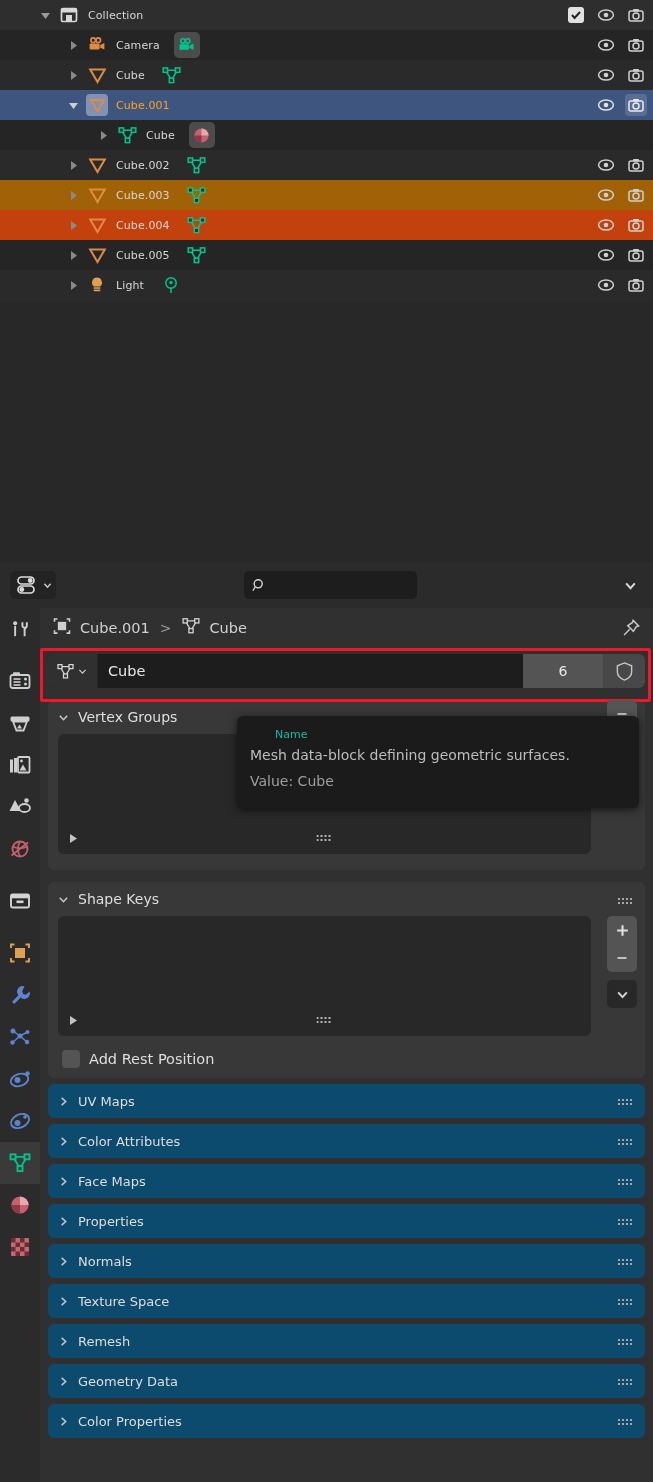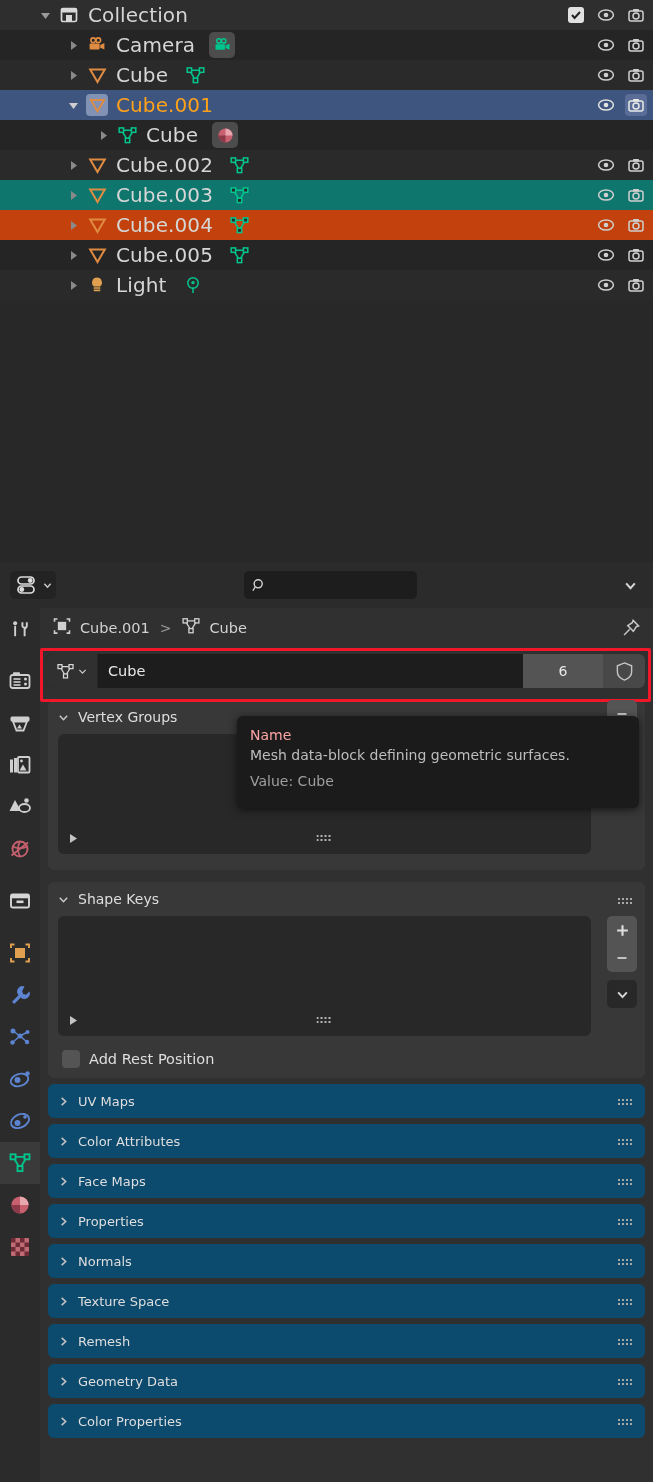--- a/index.html
+++ b/index.html
@@ -29,21 +29,21 @@
   .tri svg { display: block; }
   .ol-icon {
     width: 26px; height: 30px; display: flex; align-items: center; justify-content: center;
     flex: 0 0 26px;
   }
   .ol-icon.boxed {
     width: 22px; height: 22px; border-radius: 4px; background: #8292b4; flex: 0 0 22px;
     margin-left: 2px; margin-right: 2px;
   }
   .ol-label {
-    font-size: 20px; color: #d6d6d6; white-space: nowrap; padding-left: 6px;
+    font-size: 11px; color: #d6d6d6; white-space: nowrap; padding-left: 6px;
     letter-spacing: 0.1px;
   }
   .ol-label.active { color: #ffa219; }
   .ol-datachip {
     margin-left: 14px; width: 26px; height: 26px; display: flex;
     align-items: center; justify-content: center; flex: 0 0 26px;
   }
   .ol-datachip.chipbg { background: #4c4c4c; border-radius: 5px; }
   .ol-right {
     position: absolute; right: 6px; top: 0; height: 30px; display: flex;
@@ -175,21 +175,21 @@
     display: flex; align-items: center; padding-left: 10px; position: relative;
     font-size: 13px; color: #dedede; text-align: right;
   }
 
   
   #tooltip {
     position: absolute; left: 237px; top: 716px; width: 402px; height: 92px;
     background: #1b1b1b; border-radius: 6px; padding: 9px 13px;
     box-shadow: 0 2px 8px rgba(0,0,0,0.6); z-index: 50;
   }
-  .tt-title { font-size: 14px; color: #fca5a5; line-height: 20px; }
+  .tt-title { font-size: 11px; color: #14b8a6; line-height: 20px; margin-left: 25px; }
   .tt-desc { font-size: 14px; color: #bdbdbd; line-height: 21px; }
   .tt-val { font-size: 14px; color: #9f9f9f; line-height: 21px; margin-top: 5px; }
 </style>
 </head>
 <body>
 
 <div id="app">
 
   <div id="outliner">
     <div class="vline"></div>
@@ -398,21 +398,21 @@
         <span class="rbtn">
           <svg width="18" height="18" viewBox="0 0 18 18">
               <rect x="2" y="5" width="14" height="10" rx="2" fill="none" stroke="#cfcfcf" stroke-width="1.5"></rect>
               <rect x="6" y="3" width="6" height="2.6" rx="0.7" fill="#cfcfcf"></rect>
               <circle cx="9" cy="10" r="3" fill="none" stroke="#cfcfcf" stroke-width="1.5"></circle>
             </svg>
         </span>
       </span>
     </div>
 
-    <div class="olrow" style="background:#0f766e">
+    <div class="olrow" style="background:#a16207">
       <span style="width:62px"></span>
       <span class="tri">
         <svg width="11" height="11" viewBox="0 0 11 11">
             <polygon points="3,1 9,5.5 3,10" fill="#8a8a8a"></polygon>
           </svg>
       </span>
       <span class="ol-icon">
         <svg width="21" height="21" viewBox="0 0 21 21">
             <polygon points="3.2,4.5 17.8,4.5 10.5,17" fill="none" stroke="#e08b42" stroke-width="2"></polygon>
           </svg>

